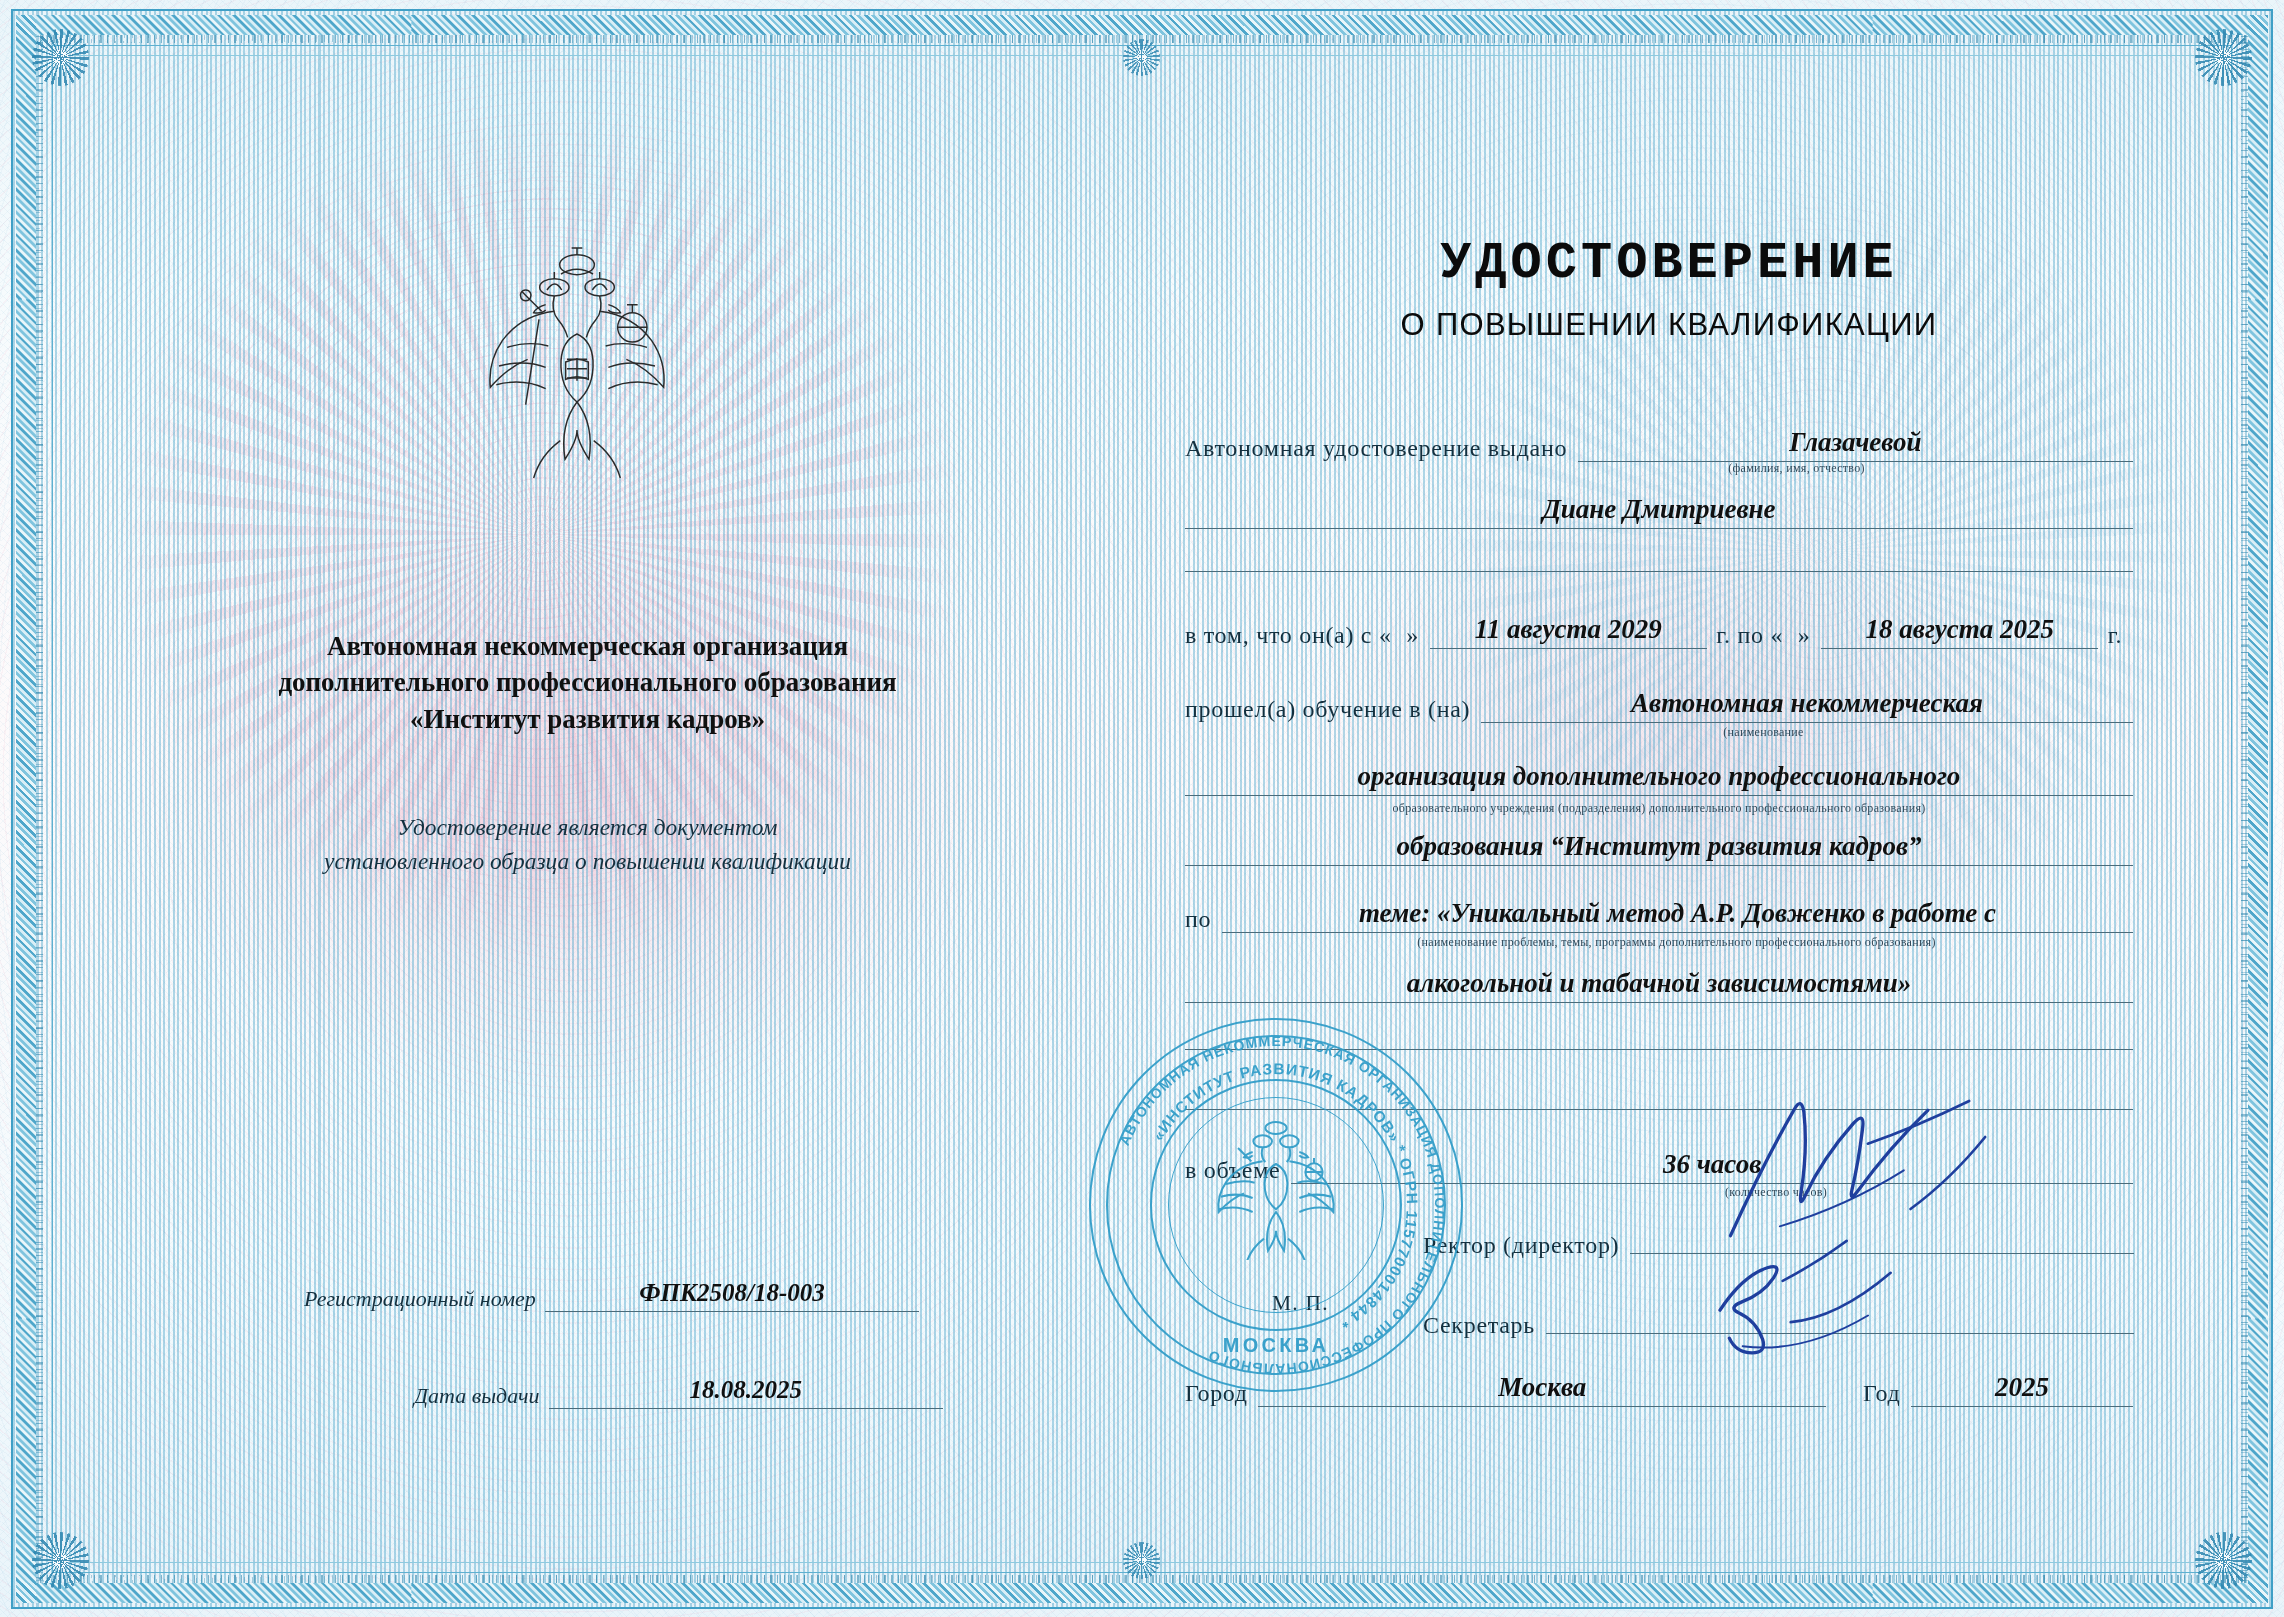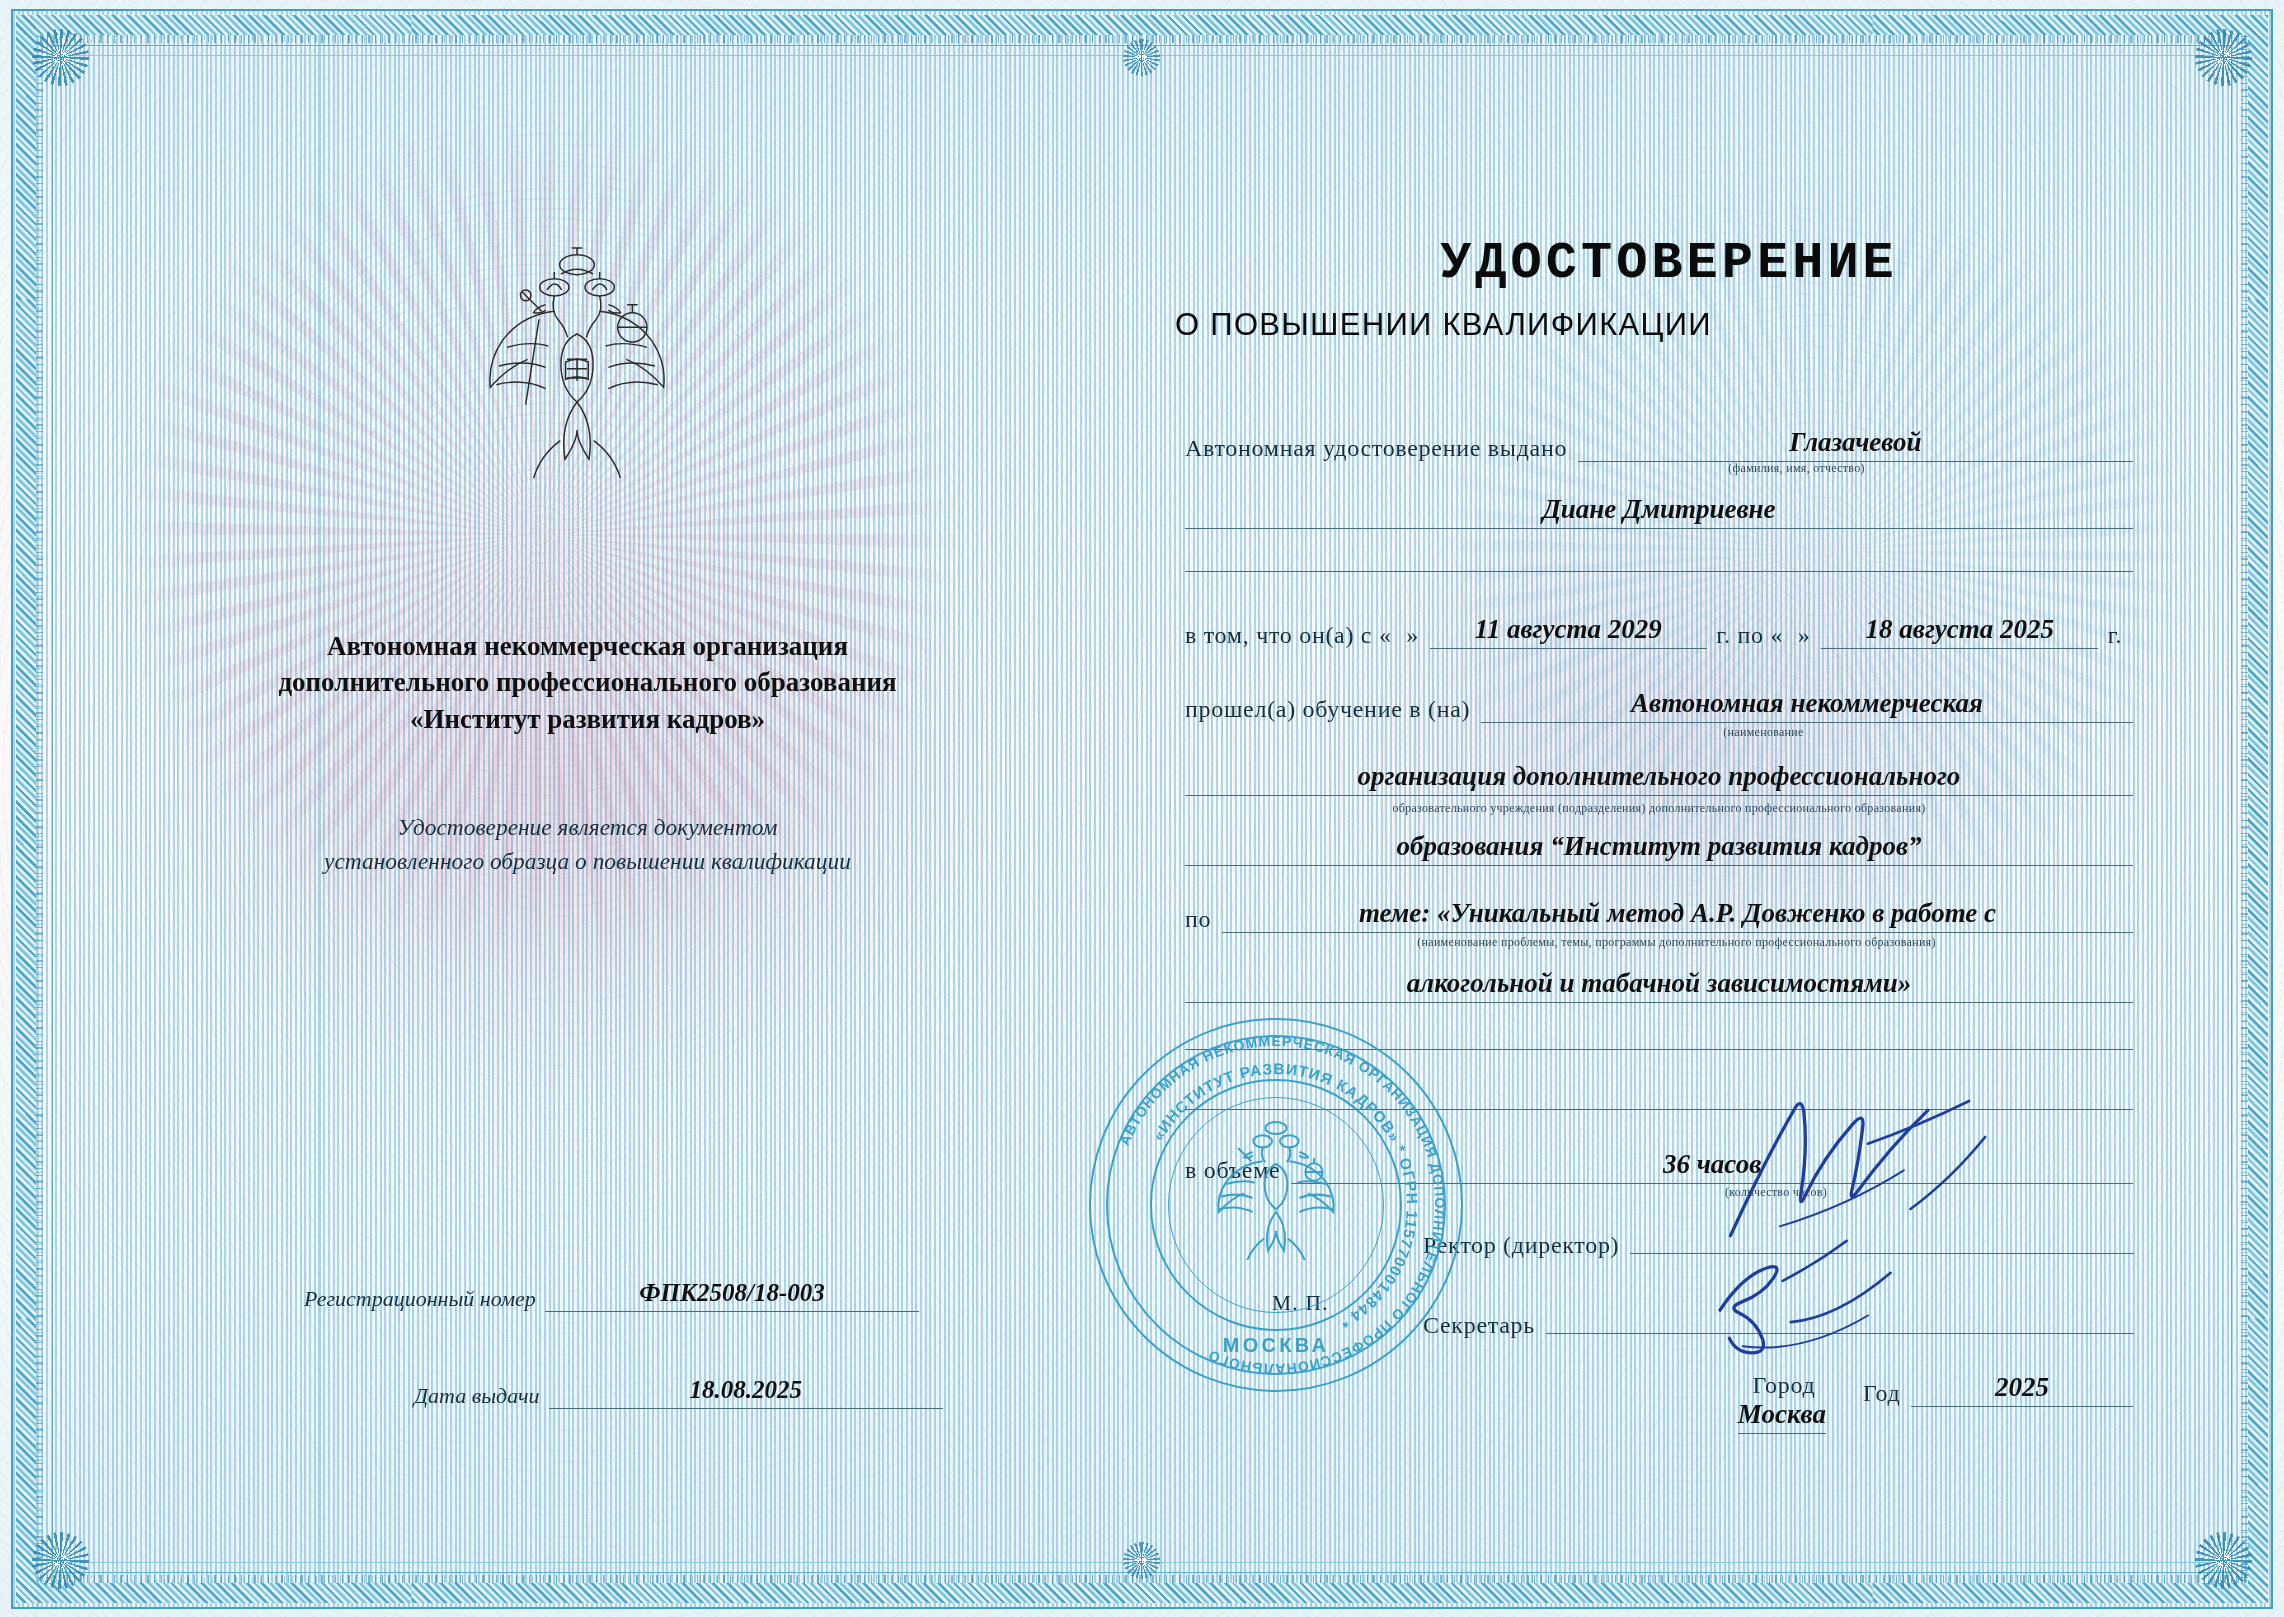--- a/index.html
+++ b/index.html
@@ -202,21 +202,21 @@
     font-family: Liberation Mono, monospace;
     font-weight: bold;
     font-size: 52px;
     letter-spacing: 4px;
     color: #0b0b0b;
   }
   .cert-sub {
     position: absolute;
     left: 1175px; top: 307px;
     width: 988px;
-    text-align: left;
+    text-align: center;
     font-family: "Liberation Sans", sans-serif;
     font-size: 31px;
     letter-spacing: 1.3px;
     color: #0b0b0b;
   }
 
   .r-line {
     position: absolute;
     display: flex;
     align-items: flex-end;
@@ -463,21 +463,21 @@
       <div class="r-label">Ректор  (директор)</div>
       <div class="rule" style="margin-bottom:5.3px;"></div>
     </div>
     <div class="r-line" style="left:1423px; top:1312px; width:711px;">
       <div class="r-label">Секретарь</div>
       <div class="rule" style="margin-bottom:5.3px;"></div>
     </div>
 
     <div class="mp">М. П.</div>
 
-    <div class="r-line" style="left:1185px; top:1372px; width:641px;flex-direction:column;">
+    <div class="r-line" style="left:1185px; top:1372px; width:641px;">
       <div class="r-label">Город</div>
       <div class="val-on-rule r-value" style="flex:1 1 auto; padding-bottom:2.7px;">Москва</div>
     </div>
     <div class="r-line" style="left:1863px; top:1372px; width:270px;">
       <div class="r-label">Год</div>
       <div class="val-on-rule r-value" style="flex:1 1 auto; padding-bottom:2.7px;">2025</div>
     </div>
 
     <div class="stamp">
       <div class="ring r1"></div>

